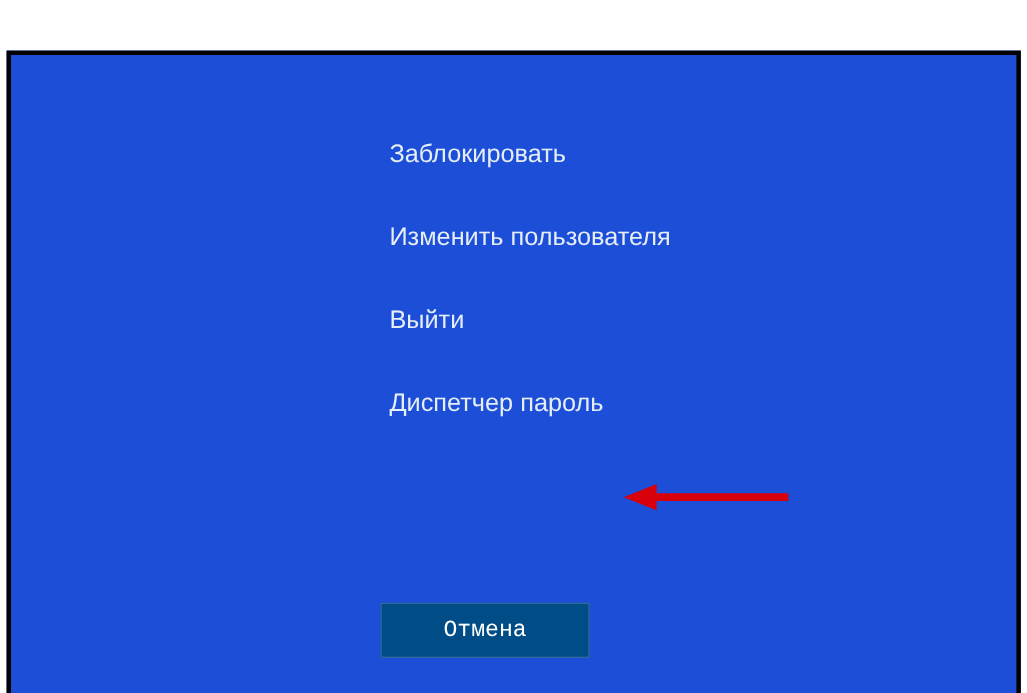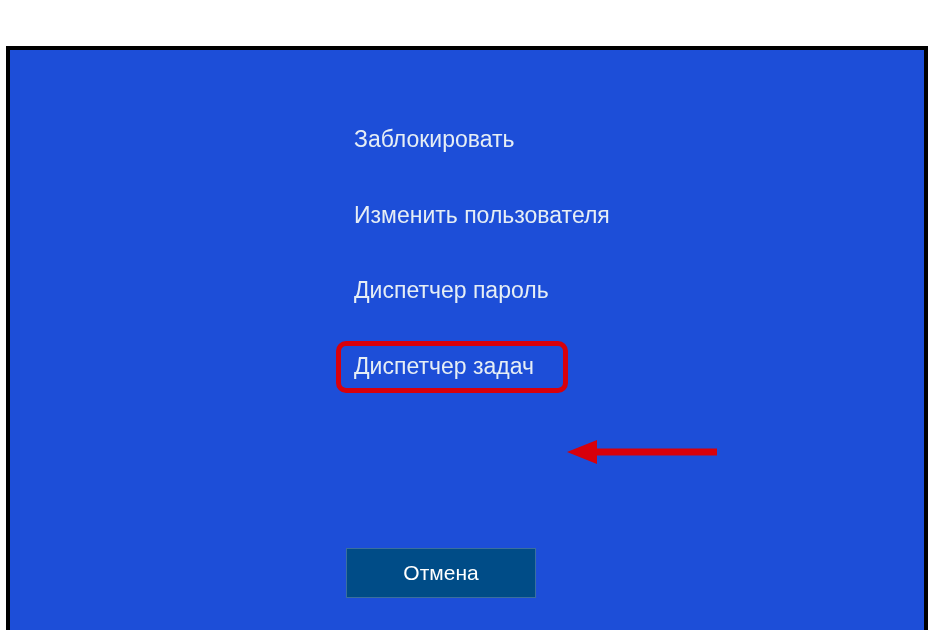--- a/index.html
+++ b/index.html
@@ -70,40 +70,37 @@
     .cancel-button {
       position: absolute;
       left: 336px;
       top: 498px;
       width: 190px;
       height: 50px;
       background: #004c87;
       border: 1px solid #3a6f9e;
       color: #ffffff;
       font-size: 21px;
-      font-family: Liberation Sans, sans-serif;
+      font-family: Liberation Mono, monospace;
       cursor: pointer;
       display: flex;
       align-items: center;
       justify-content: center;
     }
   </style>
 </head>
 <body>
 
 <div class="outer-frame">
 
   <div class="menu-list">
     <div class="menu-item">Заблокировать</div>
     <div class="menu-item">Изменить пользователя</div>
+    <div class="menu-item">Выйти</div>
     <div class="menu-item">Диспетчер пароль</div>
-    <div class="highlight-wrapper">
-      <div class="menu-item" style="margin-bottom:0;">Диспетчер задач</div>
-      <div class="highlight-box"></div>
-    </div>
   </div>
 
   <div class="arrow-annotation">
     <svg width="150" height="24" viewBox="0 0 150 24">
       <line x1="28" y1="12" x2="150" y2="12" stroke="#d8000b" stroke-width="7"></line>
       <polygon points="0,12 30,0 30,24" fill="#d8000b"></polygon>
     </svg>
   </div>
 
   <button class="cancel-button">Отмена</button>

